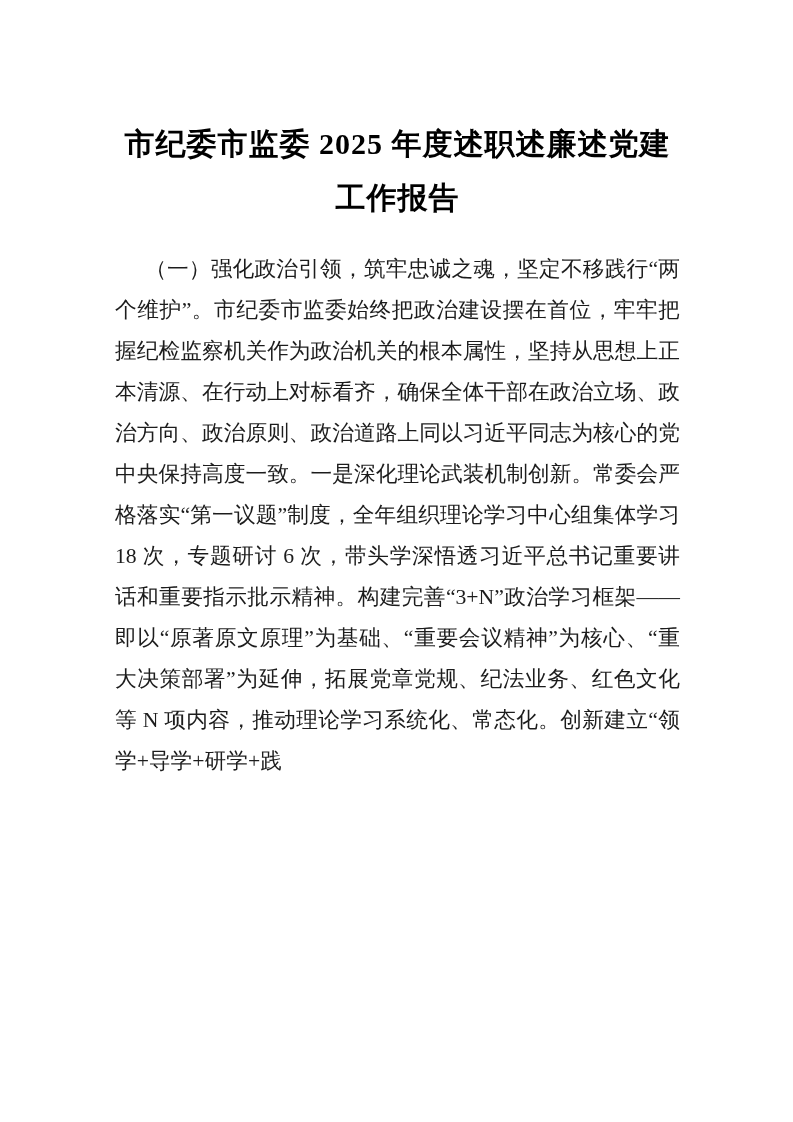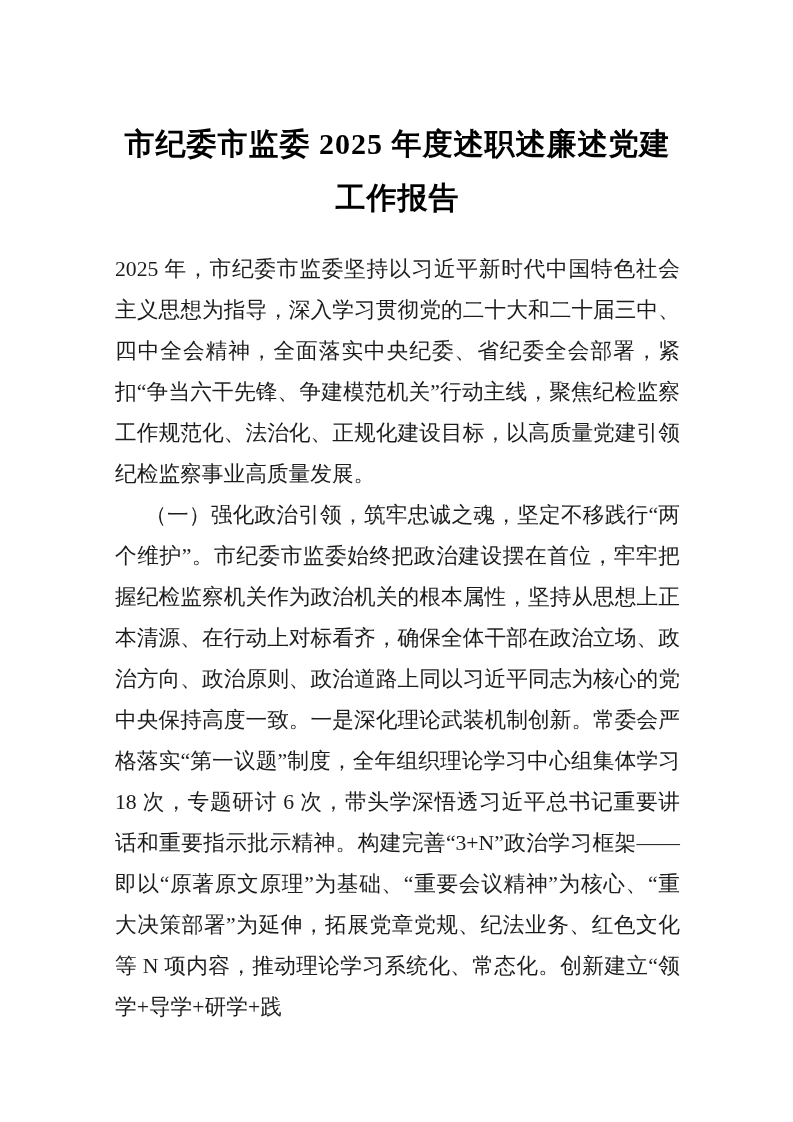--- a/index.html
+++ b/index.html
@@ -48,16 +48,15 @@
     font-weight: normal;
   }
 </style>
 </head>
 <body>
 
 <div class="page">
   <h1 class="doc-title">市纪委市监委 2025 年度述职述廉述党建工作报告</h1>
 
   <div class="doc-body">
-    <p class="para no-indent">2025 年，市纪委市监委坚持以习近平新时代中国特色社会主义思想为指导，深入学习贯彻党的二十大和二十届三中、四中全会精神，全面落实中央纪委、省纪委全会部署，紧扣“争当六干先锋、争建模范机关”行动主线，聚焦纪检监察工作规范化、法治化、正规化建设目标，以高质量党建引领纪检监察事业高质量发展。</p>
     <p class="para">（一）强化政治引领，筑牢忠诚之魂，坚定不移践行“两个维护”。市纪委市监委始终把政治建设摆在首位，牢牢把握纪检监察机关作为政治机关的根本属性，坚持从思想上正本清源、在行动上对标看齐，确保全体干部在政治立场、政治方向、政治原则、政治道路上同以习近平同志为核心的党中央保持高度一致。一是深化理论武装机制创新。常委会严格落实“第一议题”制度，全年组织理论学习中心组集体学习 18 次，专题研讨 6 次，带头学深悟透习近平总书记重要讲话和重要指示批示精神。构建完善“3+N”政治学习框架——即以“原著原文原理”为基础、“重要会议精神”为核心、“重大决策部署”为延伸，拓展党章党规、纪法业务、红色文化等 N 项内容，推动理论学习系统化、常态化。创新建立“领学+导学+研学+践</p>
   </div>
 </div>
 
 </body></html>

